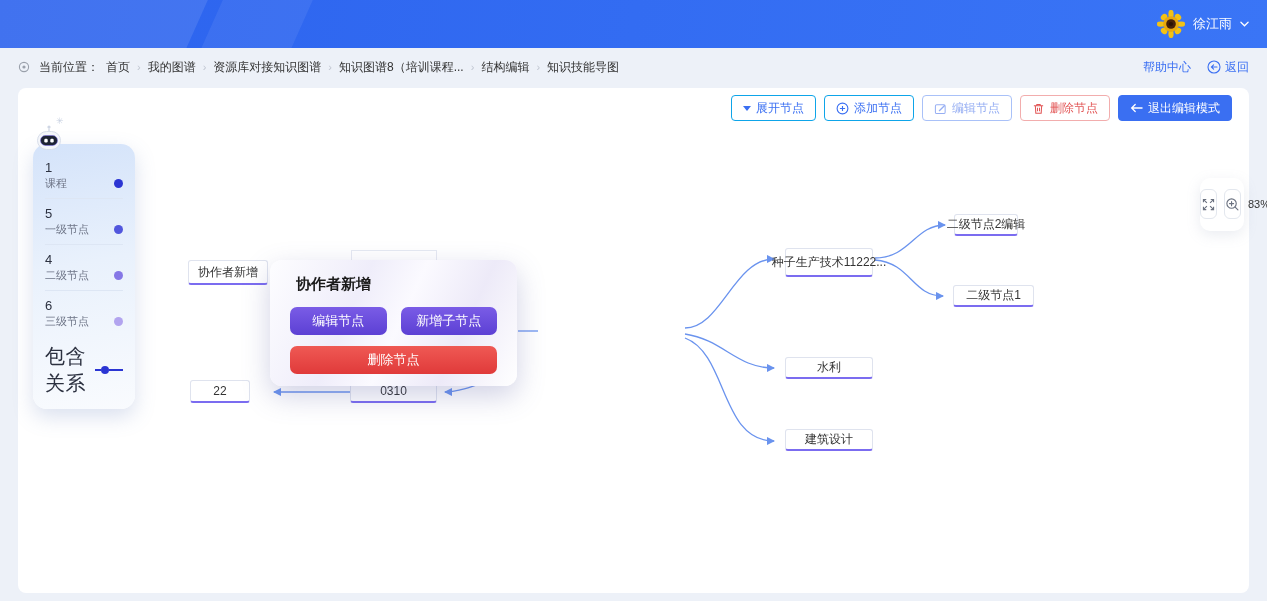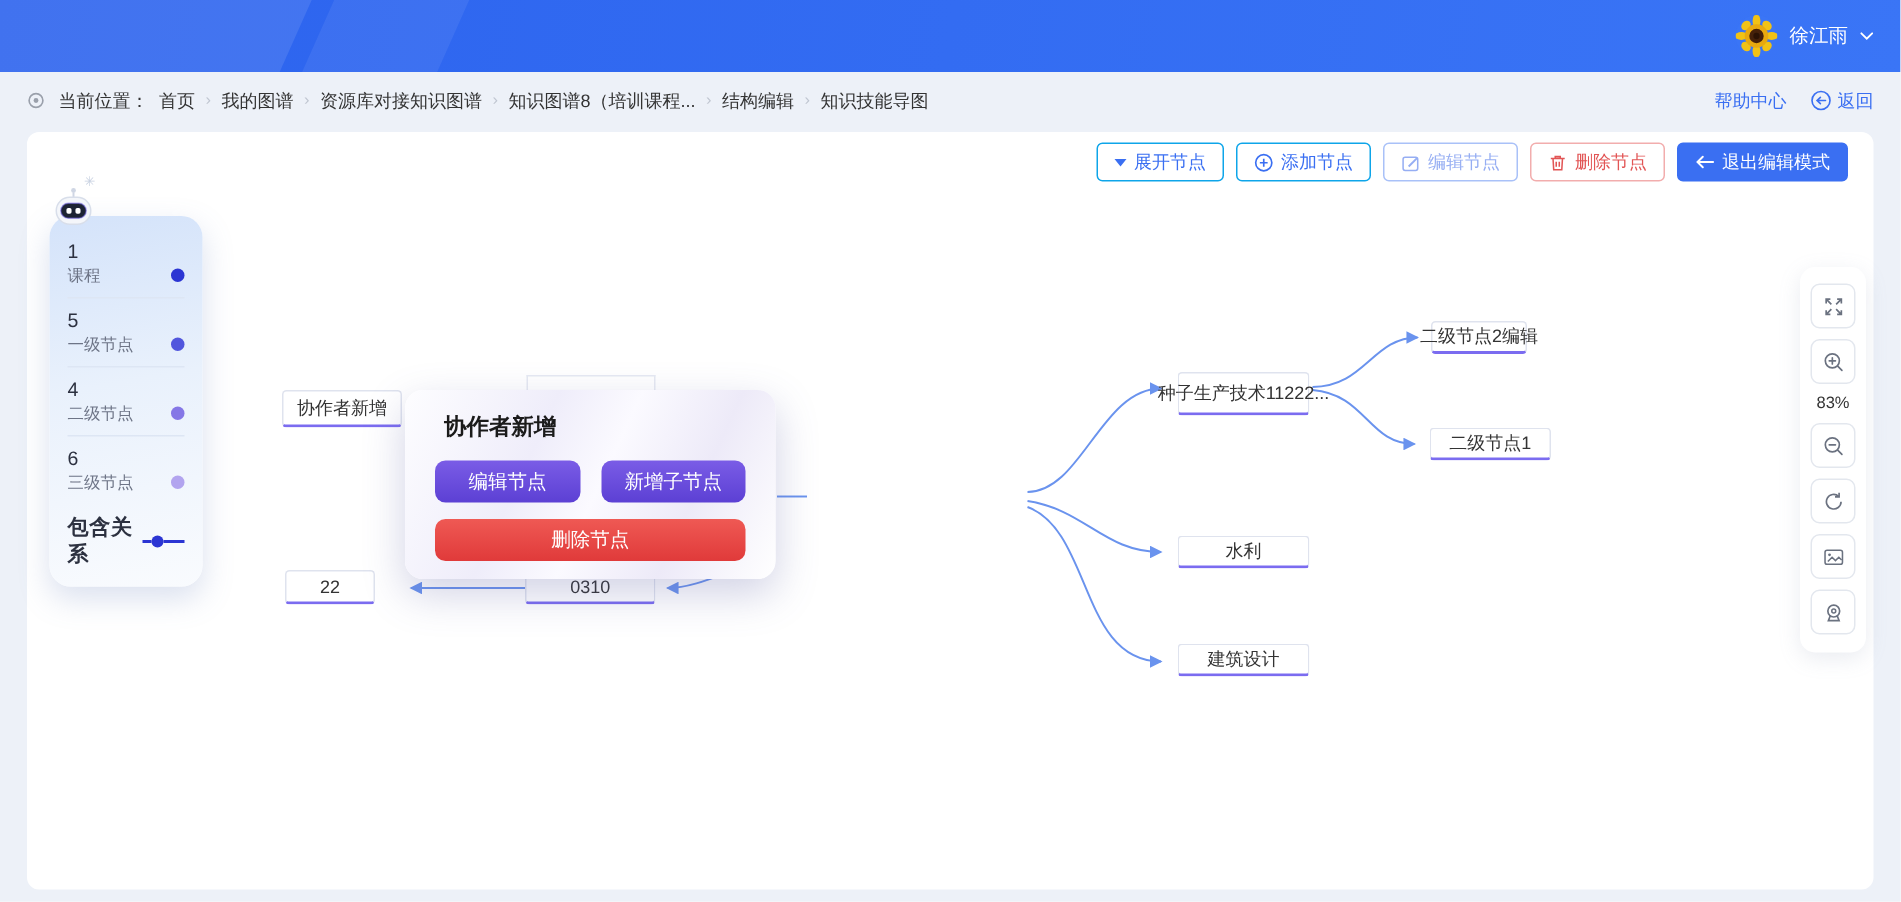--- a/index.html
+++ b/index.html
@@ -48,21 +48,21 @@
   
   .legend { position:absolute; left:15px; top:56px; width:102px; padding:16px 12px 12px; border-radius:14px;
     background:linear-gradient(170deg,#d4e3fa 0%,#e9f1fc 45%,#f9fbfe 100%);
     box-shadow:0 8px 20px rgba(110,135,190,.25); z-index:5; }
   .lg-count { font-size:13px; color:#2c3140; line-height:15px; }
   .lg-row { display:flex; align-items:center; justify-content:space-between; margin-top:1px; }
   .lg-label { font-size:11px; color:#6d7486; }
   .lg-dot { width:9px; height:9px; border-radius:50%; }
   .lg-div { border-top:1px solid #dde6f4; margin:7px 0; }
   .lg-rel { display:flex; align-items:center; justify-content:space-between; margin-top:14px; }
-  .lg-rel-label { font-size:14px; color:#2c3140; font-weight:bold; letter-spacing:.5px; }
+  .lg-rel-label { font-size:20px; color:#2c3140; font-weight:normal; letter-spacing:.5px; }
   .rel-sym { display:flex; align-items:center; }
   .rel-line-s { width:6px; height:2px; background:#2b35d3; }
   .rel-dot { width:8px; height:8px; border-radius:50%; background:#2b35d3; }
   .rel-line-l { width:14px; height:2px; background:#2b35d3; }
   .robot { position:absolute; left:16px; top:36px; z-index:6; }
   .sparkle { position:absolute; left:38px; top:28px; color:#c9d2e2; font-size:9px; z-index:6; }
 
   
   .mm-node { position:absolute; background:#fff; border:1px solid #dfe3ee; border-bottom:2px solid #7b6cf0;
     border-radius:3px; display:flex; align-items:center; justify-content:center;
@@ -79,21 +79,21 @@
     box-shadow:0 10px 28px rgba(90,95,160,.28); padding:15px 20px 14px; }
   .popup-title { font-size:15px; font-weight:bold; color:#1b1b1b; margin-left:6px; }
   .popup-row { display:flex; gap:14px; margin-top:13px; }
   .pbtn { height:28px; border:none; border-radius:7px; color:#fff; font-size:13px; cursor:pointer;
     font-family:inherit; }
   .pbtn.purple { flex:1; background:linear-gradient(180deg,#7a5ce6,#5c40d4); }
   .pbtn.red { width:100%; margin-top:11px; background:linear-gradient(180deg,#ef5954,#e03a3a); }
 
   
   .zoombar { position:absolute; left:1182px; top:90px; width:44px; padding:11px 0 12px; background:#fff;
-    border-radius:10px; box-shadow:0 4px 14px rgba(140,150,180,.18); display:flex; flex-direction:column;
+    border-radius:10px; box-shadow:0 4px 14px rgba(140,150,180,.18); display:flex; flex-direction:row;
     align-items:center; gap:7px; z-index:5; }
   .zbtn { width:30px; height:30px; border:1px solid #e3e7ee; border-radius:6px; background:#fff;
     display:flex; align-items:center; justify-content:center; cursor:pointer; }
   .zoom-level { font-size:11px; color:#333; }
 </style>
 </head>
 <body>
 
 <div class="header">
   <div class="stripe1"></div>

